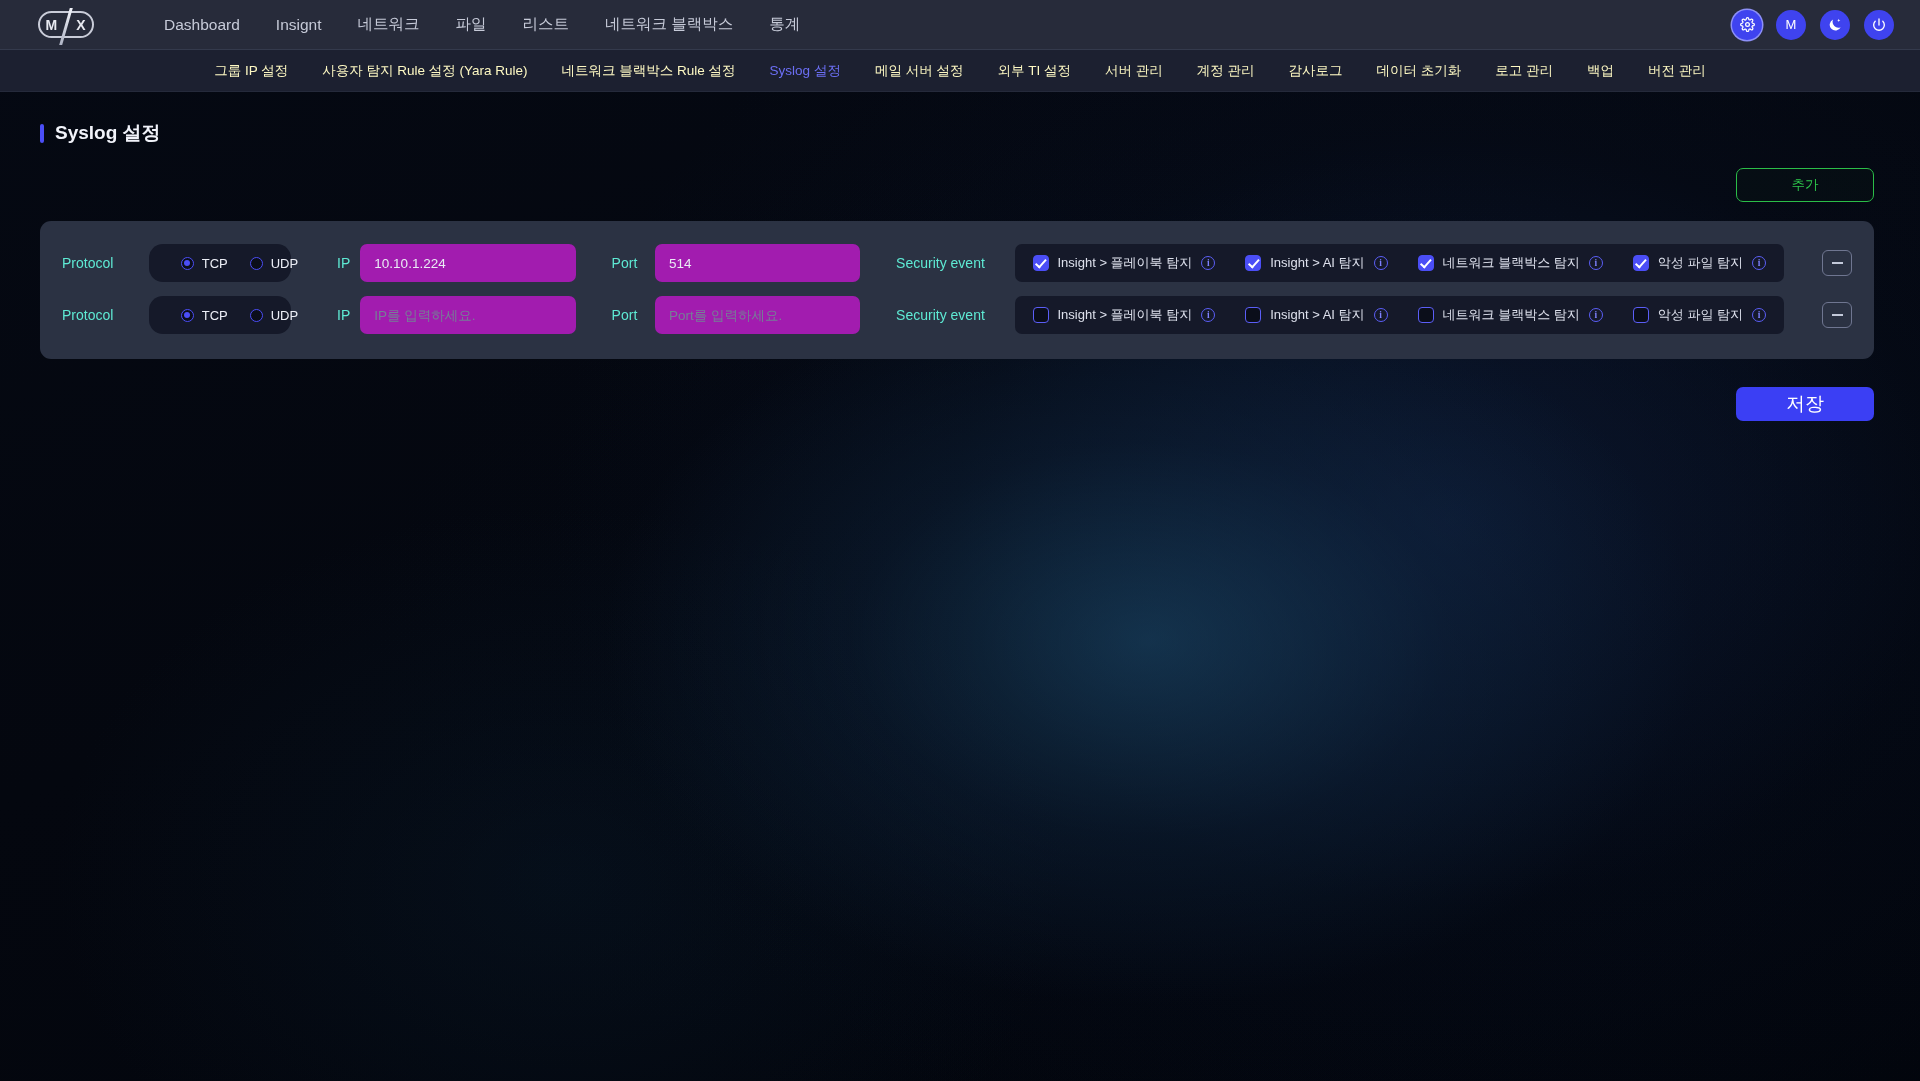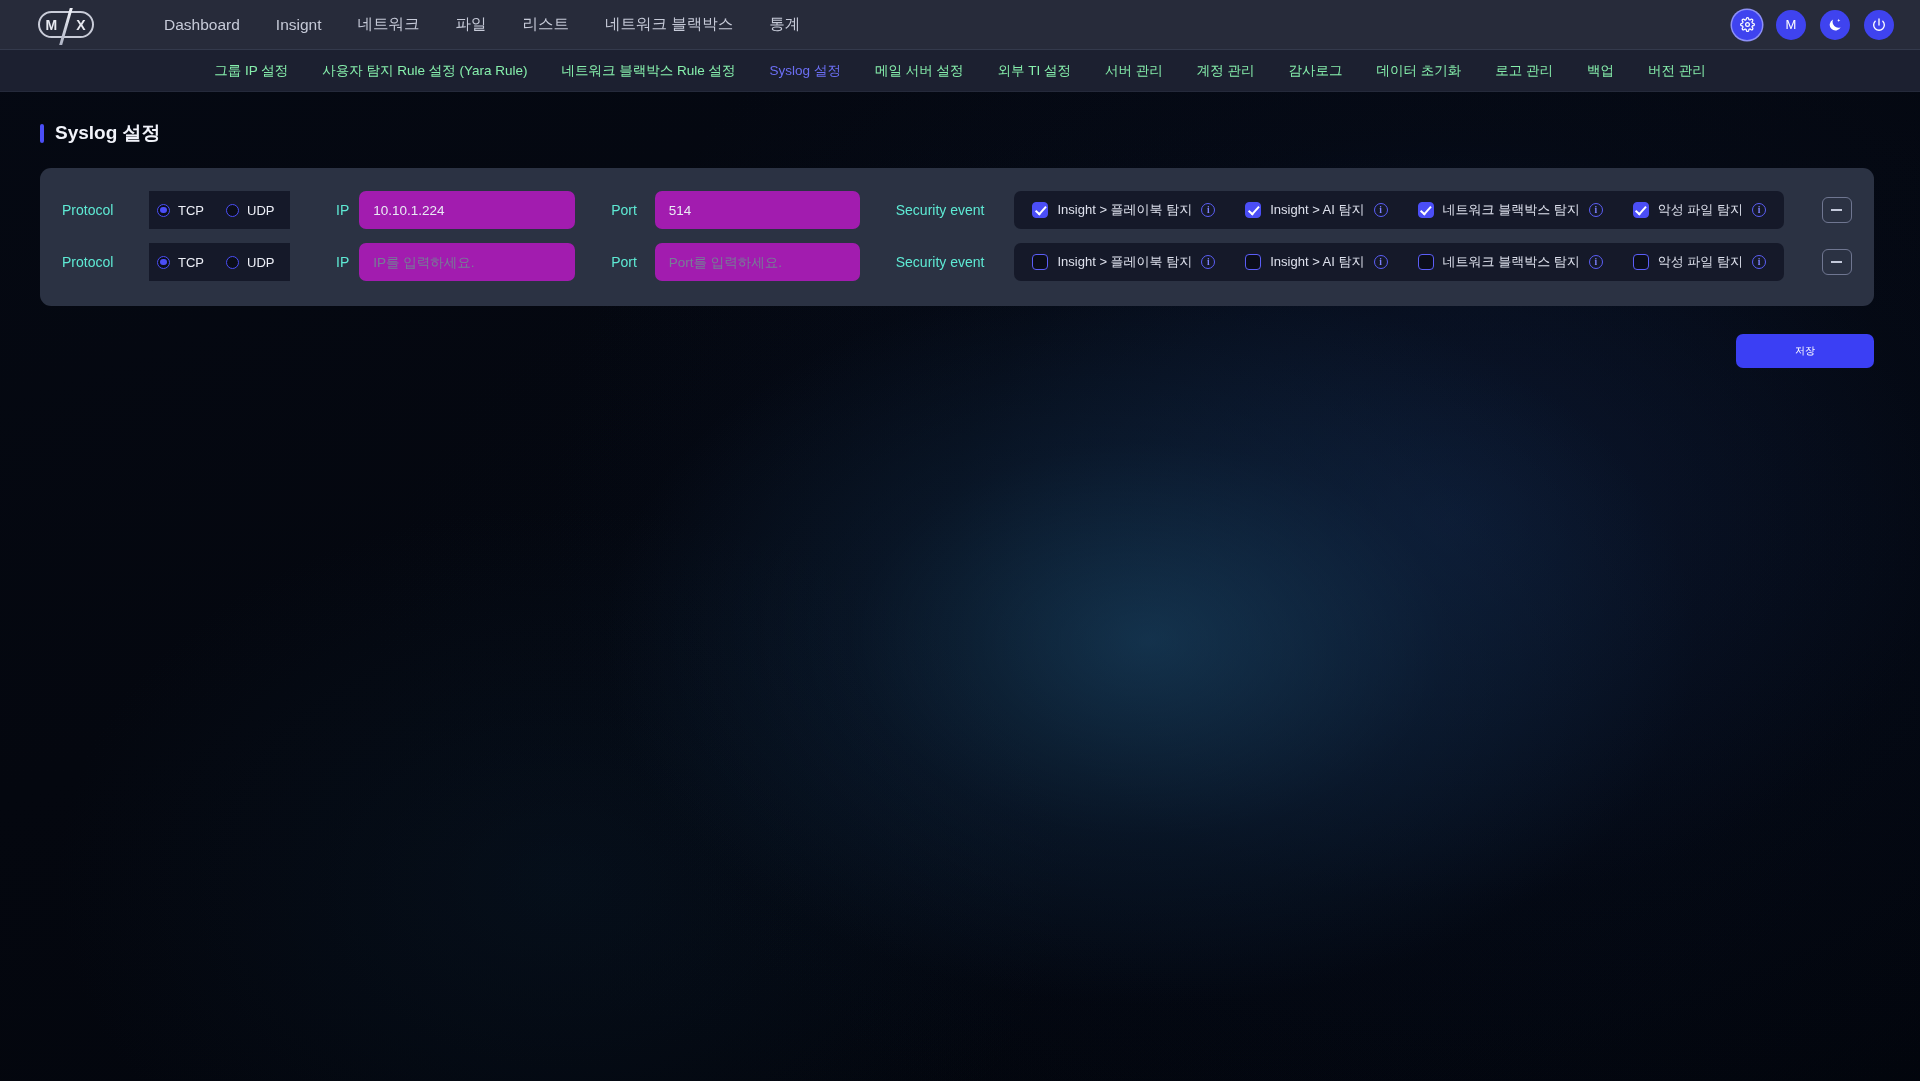--- a/index.html
+++ b/index.html
@@ -116,21 +116,21 @@
     height: 42px;
     background: #1c2030;
     display: flex;
     align-items: center;
     justify-content: center;
     gap: 34px;
     border-bottom: 1px solid #252a3b;
     padding: 0 20px;
   }
   .subnav a {
-    color: #86efac;
+    color: #fef9c3;
     font-size: 13.5px;
     text-decoration: none;
     white-space: nowrap;
   }
   .subnav a.active { color: #6c6ff5; }
 
   
   .content { padding: 22px 46px 0 40px; }
 
   .page-title-row {
@@ -189,26 +189,26 @@
     white-space: nowrap;
   }
 
   .protocol-label { width: 88px; }
   .ip-label { width: 26px; margin-left: 34px; text-align: right; }
   .port-label { width: 34px; margin-left: 36px; }
   .sec-label { width: 110px; margin-left: 36px; }
 
   .radio-group {
     background: #151929;
-    border-radius: 0;
+    border-radius: 14px;
     height: 38px;
     width: 142px;
     display: flex;
     align-items: center;
-    padding: 0 8px;
+    padding: 0 32px;
     gap: 22px;
   }
   .radio-opt {
     display: flex;
     align-items: center;
     gap: 8px;
     cursor: pointer;
   }
   .radio-dot {
     width: 13px; height: 13px;
@@ -316,21 +316,21 @@
     justify-content: flex-end;
     margin-top: 28px;
   }
   .btn-save {
     width: 138px;
     height: 34px;
     border: none;
     border-radius: 7px;
     background: #3b3ff4;
     color: #ffffff;
-    font-size: 10px;
+    font-size: 19px;
     cursor: pointer;
     font-family: inherit;
   }
 </style>
 </head>
 <body>
 
 <div id="app-bg"></div>
 
 <div id="app-root">
@@ -394,20 +394,23 @@
     <a href="#">버전 관리</a>
   </div>
 
   <div class="content">
 
     <div class="page-title-row">
       <span class="title-bar"></span>
       <h1 class="page-title">Syslog 설정</h1>
     </div>
 
+    <div class="toolbar-row">
+      <button class="btn-add">추가</button>
+    </div>
 
     <div class="rows-panel">
 
       <div class="form-row">
         <span class="field-label protocol-label">Protocol</span>
 
         <div class="radio-group">
           <label class="radio-opt">
             <span class="radio-dot sel"></span>
             <span>TCP</span>

